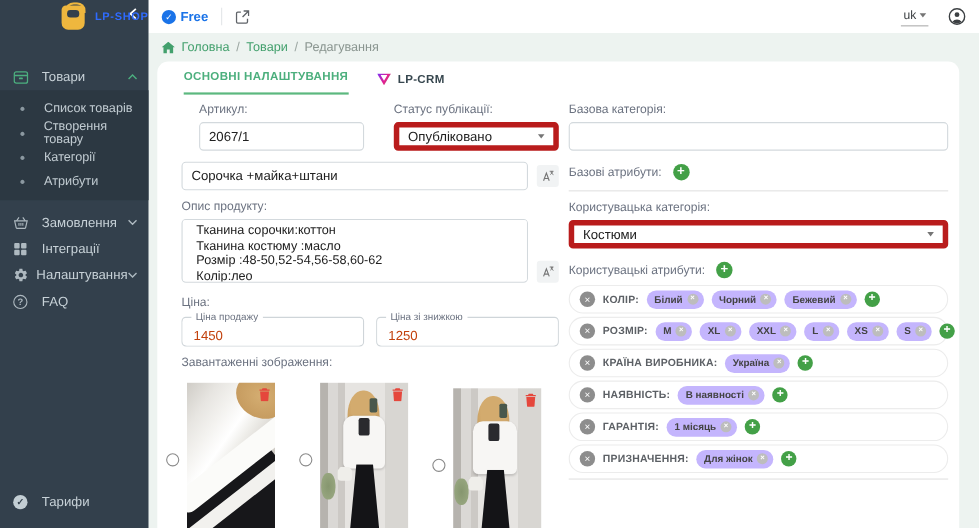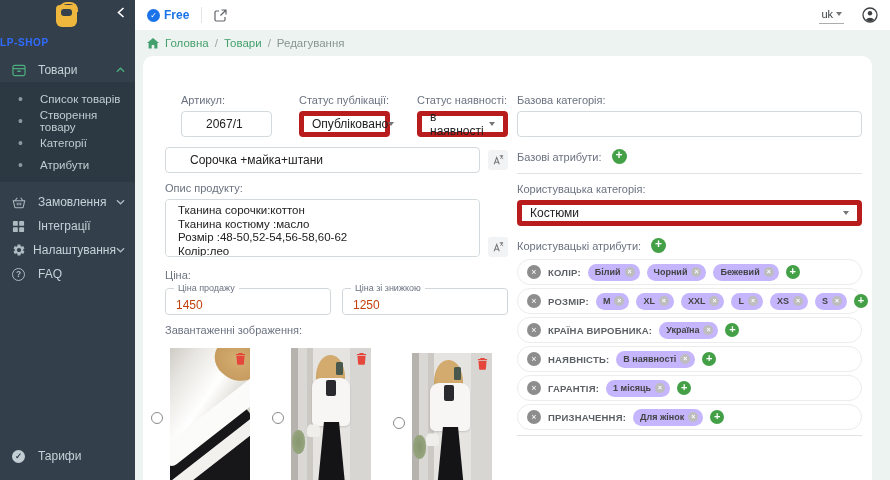--- a/index.html
+++ b/index.html
@@ -6,21 +6,21 @@
   html,body { width:890px; height:480px; overflow:hidden; }
   body { font-family:"Liberation Sans", sans-serif; background:#edf3f0; position:relative; font-size:12px; color:#333; }
 
   
   .sidebar { position:absolute; left:0; top:0; width:135px; height:480px; background:#33404c; color:#c7d1d7; z-index:5; }
   .sb-head { position:relative; height:44px; }
   .sb-collapse { position:absolute; right:10px; top:7px; cursor:pointer; }
   .bag { position:absolute; left:56px; top:5px; width:21px; height:22px; background:#efb73e; border-radius:4px 4px 6px 6px; }
   .bag::before { content:""; position:absolute; left:5px; top:4px; width:11px; height:7px; background:#33404c; border-radius:3px; }
   .bag::after { content:""; position:absolute; left:3px; top:-3px; width:15px; height:8px; border:2px solid #efb73e; border-bottom:none; border-radius:8px 8px 0 0; }
-  .sb-logo-text { position:absolute; left:0; right:0; top:37px; text-align:left; color:#2f6bff; font-weight:bold; font-size:10px; letter-spacing:.6px; }
+  .sb-logo-text { position:absolute; left:0; right:0; top:10px; text-align:right; color:#2f6bff; font-weight:bold; font-size:10px; letter-spacing:.6px; }
   .sb-item { display:flex; align-items:center; height:24px; padding:0 10px 0 12px; cursor:pointer; }
   .sb-item .ic { width:26px; display:flex; align-items:center; }
   .sb-item .lbl { flex:1; font-size:12px; }
   .sb-sub { background:#2c3842; padding:6px 0; }
   .sb-sub-item { display:flex; align-items:center; height:22px; padding-left:18px; cursor:pointer; font-size:11.5px; color:#c2ccd2; }
   .sb-sub-item .dot { width:22px; color:#8b98a0; font-size:14px; }
   .sb-foot { position:absolute; left:0; right:0; bottom:12px; }
   .q-circle { width:13px; height:13px; border:1.2px solid #aeb9c0; border-radius:50%; font-size:8.5px; font-weight:bold; color:#aeb9c0; display:inline-flex; align-items:center; justify-content:center; }
   .chk-circle { width:13px; height:13px; background:#c3ced4; border-radius:50%; font-size:8.5px; font-weight:bold; color:#33404c; display:inline-flex; align-items:center; justify-content:center; }
 
@@ -45,21 +45,21 @@
   
   .tabs { position:absolute; left:24px; top:8px; display:flex; align-items:flex-end; gap:26px; }
   .tab { font-size:10.5px; font-weight:bold; letter-spacing:.3px; padding-bottom:8px; cursor:pointer; display:flex; align-items:center; gap:6px; }
   .tab.active { color:#4caf7d; border-bottom:2px solid #5cb87f; }
   .tab.inactive { color:#37474f; }
   .crm-logo { position:relative; width:13px; height:11px; background:linear-gradient(120deg,#7b2ff7 0%,#e91e8c 55%,#29b765 100%); clip-path:polygon(0 0,100% 0,50% 100%); }
   .crm-logo::after { content:""; position:absolute; left:3.2px; top:1.5px; width:6.6px; height:5.5px; background:#fff; clip-path:polygon(0 0,100% 0,50% 100%); }
 
   
   .flabel { font-size:11px; color:#6b7280; margin-bottom:5px; }
-  .tinput { height:26px; border:1px solid #d3d9dd; border-radius:4px; padding:0 24px; font-size:12px; color:#212121; width:100%; font-family:"Liberation Sans",sans-serif; background:#fff; }
+  .tinput { height:26px; border:1px solid #d3d9dd; border-radius:4px; padding:0 8px; font-size:12px; color:#212121; width:100%; font-family:"Liberation Sans",sans-serif; background:#fff; }
   .tselect { height:26px; border:5px solid #b91c1c; border-radius:4px; padding:0 8px; font-size:12px; color:#212121; display:flex; align-items:center; justify-content:space-between; cursor:pointer; background:#fff; }
 
   .col-left { position:absolute; left:22px; top:38px; width:343px; }
   .col-right { position:absolute; left:374px; top:38px; width:345px; }
 
   .row3 { display:flex; gap:11px; margin-bottom:10px; }
   .row3 > div { flex:1; min-width:0;margin-left:16px; }
 
   .with-btn { display:flex; align-items:flex-end; gap:8px; margin-bottom:9px; }
   .with-btn .grow { flex:1; }
@@ -249,38 +249,40 @@
         </svg>
     </span>
     <span class="crumb-link">Головна</span>
     <span class="crumb-sep">/</span>
     <span class="crumb-link">Товари</span>
     <span class="crumb-sep">/</span>
     <span class="crumb-cur">Редагування</span>
   </div>
 
   <div class="card">
+    <div class="tabs">
+      <div class="tab active">
+          <span>ОСНОВНІ НАЛАШТУВАННЯ</span>
+        </div>
+      <div class="tab inactive">
+        <span class="crm-logo"></span>
+        <span>LP-CRM</span>
+      </div>
+    </div>
 
     <div class="col-left">
       <div class="row3">
         <div>
           <div class="flabel">Артикул:</div>
           <input class="tinput" value="2067/1" style="">
         </div>
         <div>
           <div class="flabel">Статус публікації:</div>
           <div class="tselect">
             <span>Опубліковано</span>
-              <span class="caret"></span>
-          </div>
-        </div>
-        <div>
-          <div class="flabel">Статус наявності:</div>
-          <div class="tselect">
-            <span>в наявності</span>
               <span class="caret"></span>
           </div>
         </div>
       </div>
 
       <div class="with-btn">
         <div class="grow"><input class="tinput" value="Сорочка +майка+штани" style=""></div>
         <span class="sq-btn">
           <svg width="12" height="12" viewBox="0 0 14 14">
               <path d="M2.5 12 5.5 4l3 8M3.4 9.6h4.2" fill="none" stroke="#757575" stroke-width="1.2"></path>

